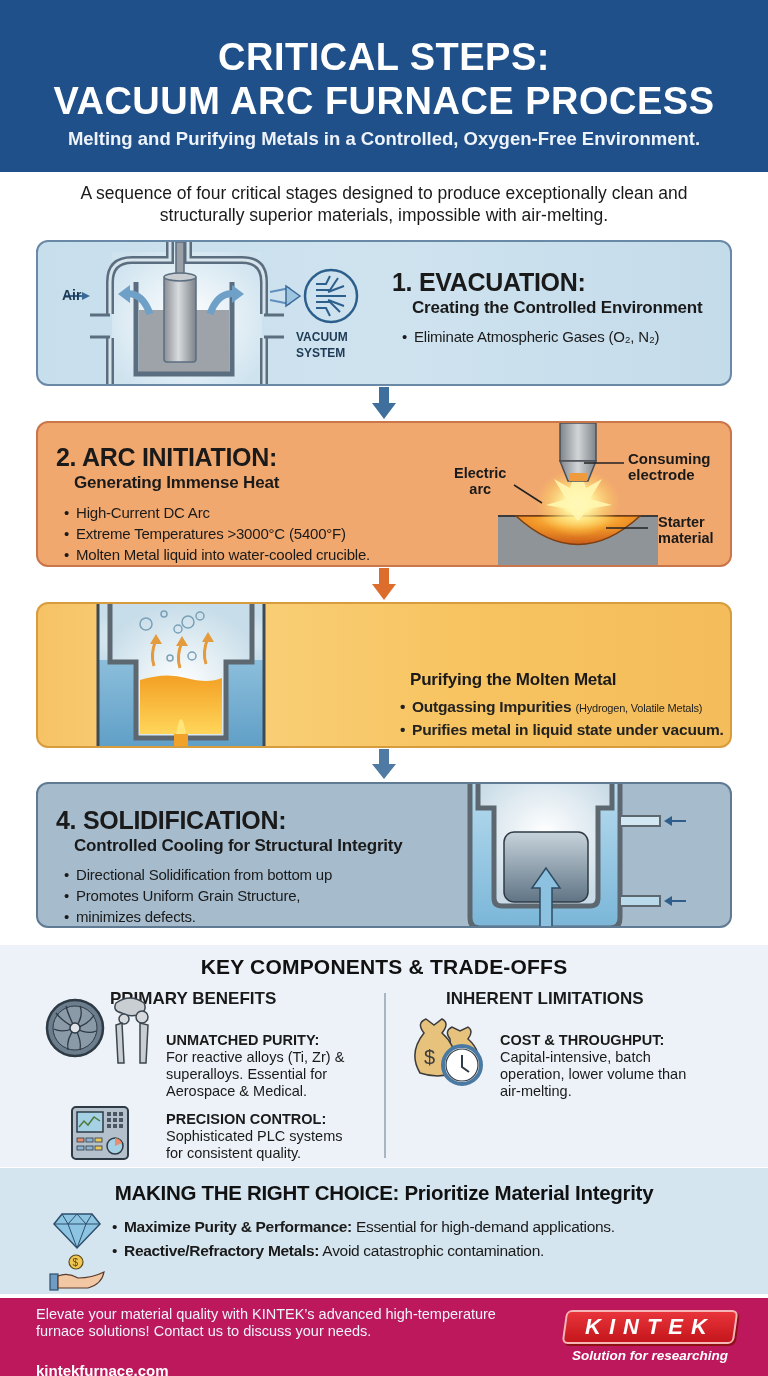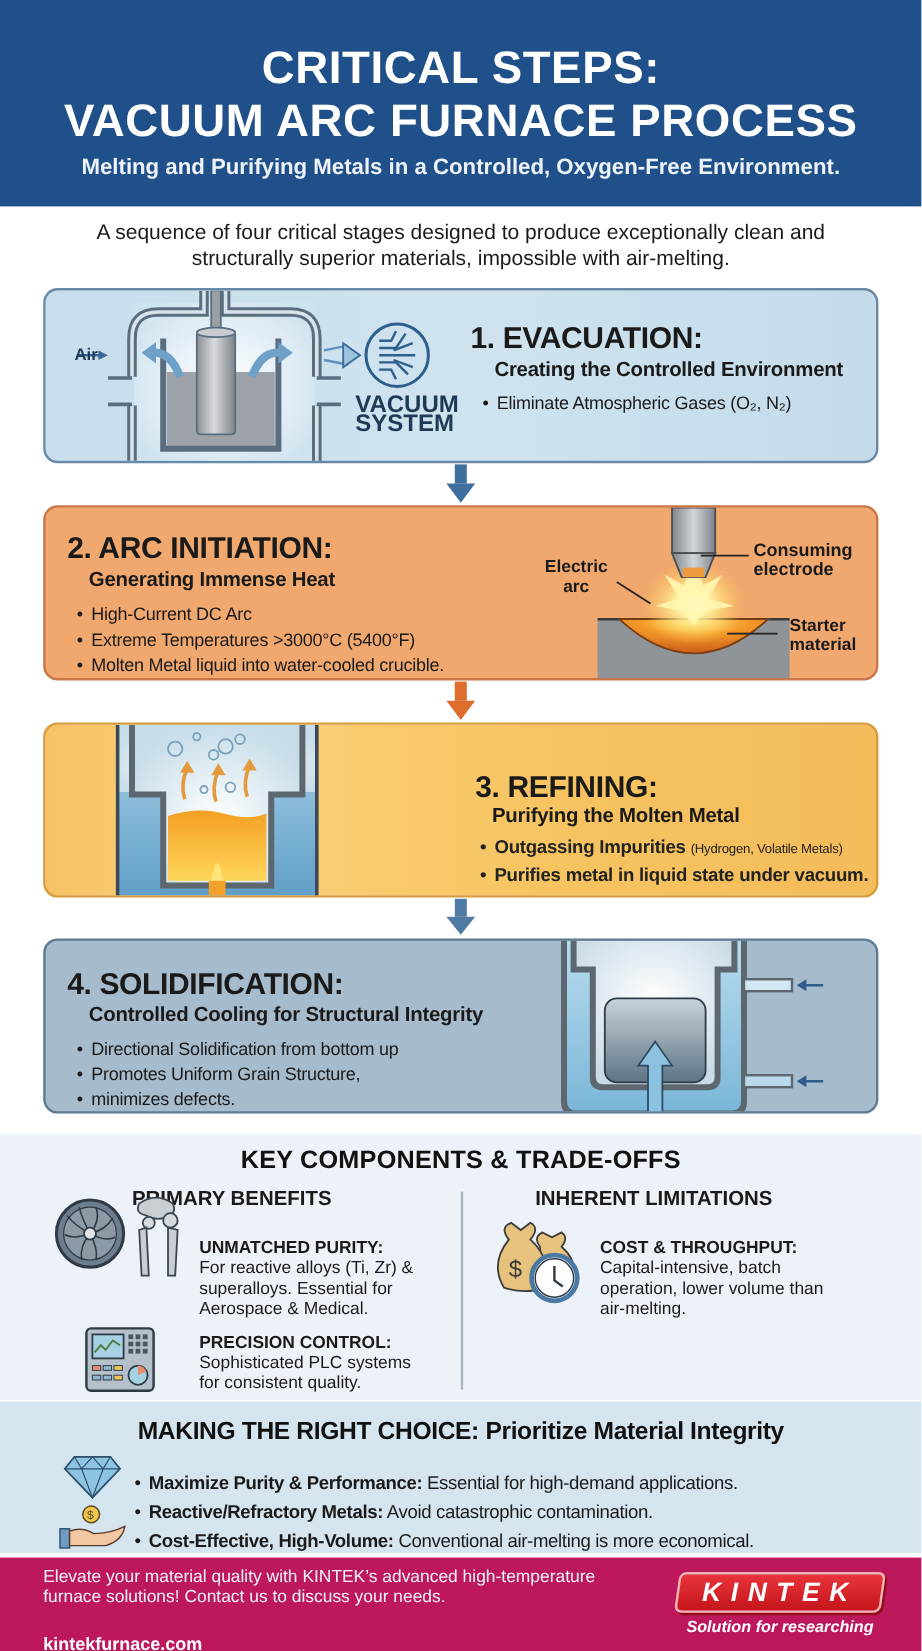--- a/index.html
+++ b/index.html
@@ -34,21 +34,21 @@
 
   .keys { position: absolute; top: 945px; left: 0; width: 768px; height: 222px; background: #edf2f8; }
   .keys .kt { position: absolute; top: 10px; width: 100%; text-align: center; font-size: 21px; font-weight: bold; color: #111; letter-spacing: 0.2px; }
   .keys .colh { position: absolute; top: 44px; font-size: 17px; font-weight: bold; color: #1a1a1a; }
   .keys .divider { position: absolute; left: 384px; top: 48px; width: 2px; height: 165px; background: #a9b5c2; }
   .item { position: absolute; font-size: 14.5px; line-height: 17px; color: #1a1a1a; }
   .item .ih { font-weight: bold; display: block; }
 
   .choice { position: absolute; top: 1168px; left: 0; width: 768px; height: 126px; background: #d5e5ef; }
   .choice .ct { position: absolute; top: 13px; width: 100%; text-align: center; font-size: 20.5px; font-weight: bold; color: #111; letter-spacing: -0.3px; }
-  .choice ul { position: absolute; left: 112px; top: 57px; list-style: none; }
+  .choice ul { position: absolute; left: 112px; top: 47px; list-style: none; }
   .choice li { font-size: 15.5px; line-height: 24px; color: #1a1a1a; padding-left: 12px; position: relative; letter-spacing: -0.3px; }
   .choice li::before { content: "•"; position: absolute; left: 0; }
 
   .footer { position: absolute; top: 1298px; left: 0; width: 768px; height: 78px; background: #be185d; color: #fff; }
   .footer .ft { position: absolute; left: 36px; top: 8px; width: 500px; font-size: 14.5px; line-height: 17px; color: #eef3fa; }
   .footer .url { position: absolute; left: 36px; top: 36px; font-size: 15px; font-weight: bold; color: #fff; margin-top: 28px; }
   .logo { position: absolute; left: 564px; top: 12px; width: 172px; height: 34px; background: linear-gradient(180deg,#e8343a,#c4161c); border-radius: 6px; transform: skewX(-8deg); border: 2px solid #f5b5b5; box-shadow: 2px 2px 0 #8d1015; }
   .logo span { display: block; text-align: center; font-size: 22px; font-weight: bold; font-style: italic; letter-spacing: 8px; line-height: 30px; color: #fff; transform: skewX(8deg); }
   .tagline { position: absolute; left: 560px; top: 50px; width: 180px; text-align: center; font-size: 13.5px; font-weight: bold; font-style: italic; color: #fff; }
 
@@ -104,21 +104,21 @@
       <line x1="278" y1="54" x2="308" y2="54"></line>
       <path d="M278 48 H292 L300 36"></path>
         <path d="M278 42 H288 L292 34"></path>
       <path d="M278 60 H292 L302 70"></path>
         <path d="M278 66 H288 L292 74"></path>
       <path d="M290 50 L306 44"></path>
         <path d="M290 58 L306 64"></path>
     </g>
   </svg>
   <span class="abs" style="left:24px;top:45px;font-size:14px;font-weight:bold;color:#1f3a55">Air</span>
-  <div class="abs" style="left:258px;top:87px;width:70px;text-align:left;font-size:20px;font-weight:bold;line-height:16px;color:#1f3a55">
+  <div class="abs" style="left:258px;top:87px;width:70px;text-align:left;font-size:12px;font-weight:bold;line-height:16px;color:#1f3a55">
     <div>VACUUM</div>
     <div>SYSTEM</div>
   </div>
   <div class="title" style="left:354px;top:26px">1. EVACUATION:</div>
   <div class="subtitle" style="left:374px;top:56px">Creating the Controlled Environment</div>
   <ul style="left:364px;top:84px">
     <li>Eliminate Atmospheric Gases (O₂, N₂)</li>
   </ul>
 </div>
 
@@ -220,21 +220,20 @@
       <path d="M58 62 Q54 50 60 36"></path>
         <path d="M84 64 Q80 52 86 38"></path>
         <path d="M110 60 Q106 48 112 34"></path>
     </g>
     <g fill="#e39b3d">
       <polygon points="60,30 54,40 66,40"></polygon>
         <polygon points="86,32 80,42 92,42"></polygon>
         <polygon points="112,28 106,38 118,38"></polygon>
     </g>
   </svg>
-  <div class="title" style="left:358px;top:38px">3. REFINING:</div>
   <div class="subtitle" style="left:372px;top:66px">Purifying the Molten Metal</div>
   <ul style="left:362px;top:92px">
     <li><span>Outgassing Impurities</span> <span class="small">(Hydrogen, Volatile Metals)</span></li>
     <li>Purifies metal in liquid state under vacuum.</li>
   </ul>
 </div>
 
 <div class="arrow" style="top:749px">
   <div class="shaft" style="height:15px;background:#4f7aa3"></div>
   <div class="head" style="border-top:15px solid #4f7aa3"></div>
@@ -367,21 +366,20 @@
     <polygon points="6,12 14,2 44,2 52,12 29,36" fill="#8cc4e2" stroke="#2e4f6c" stroke-width="1.5"></polygon>
     <path d="M6 12 H52 M14 2 L20 12 L29 2 L38 12 L44 2 M20 12 L29 36 L38 12" stroke="#2e4f6c" stroke-width="1" fill="none"></path>
     <circle cx="28" cy="50" r="7" fill="#f0c550" stroke="#5a4a1a" stroke-width="1.2"></circle>
     <text x="24.5" y="54" font-family="Liberation Sans, sans-serif" font-size="10" fill="#5a4a1a">$</text>
     <rect x="2" y="62" width="8" height="16" fill="#6e9cc4" stroke="#2e4f6c" stroke-width="1.2"></rect>
     <path d="M10 64 Q20 60 30 66 Q44 66 56 60 Q54 72 40 76 H10 Z" fill="#f1c7a4" stroke="#5a3a2a" stroke-width="1.2"></path>
   </svg>
   <ul>
     <li><b>Maximize Purity &amp; Performance:</b><span> Essential for high-demand applications.</span></li>
     <li><b>Reactive/Refractory Metals:</b><span> Avoid catastrophic contamination.</span></li>
-    <li><b>Cost-Effective, High-Volume:</b><span> Conventional air-melting is more economical.</span></li>
   </ul>
 </div>
 
 <div class="footer">
   <div class="ft">
     <div>Elevate your material quality with KINTEK’s advanced high-temperature</div>
     <div>furnace solutions! Contact us to discuss your needs.</div>
   </div>
   <div class="url">kintekfurnace.com</div>
   <div class="logo">

